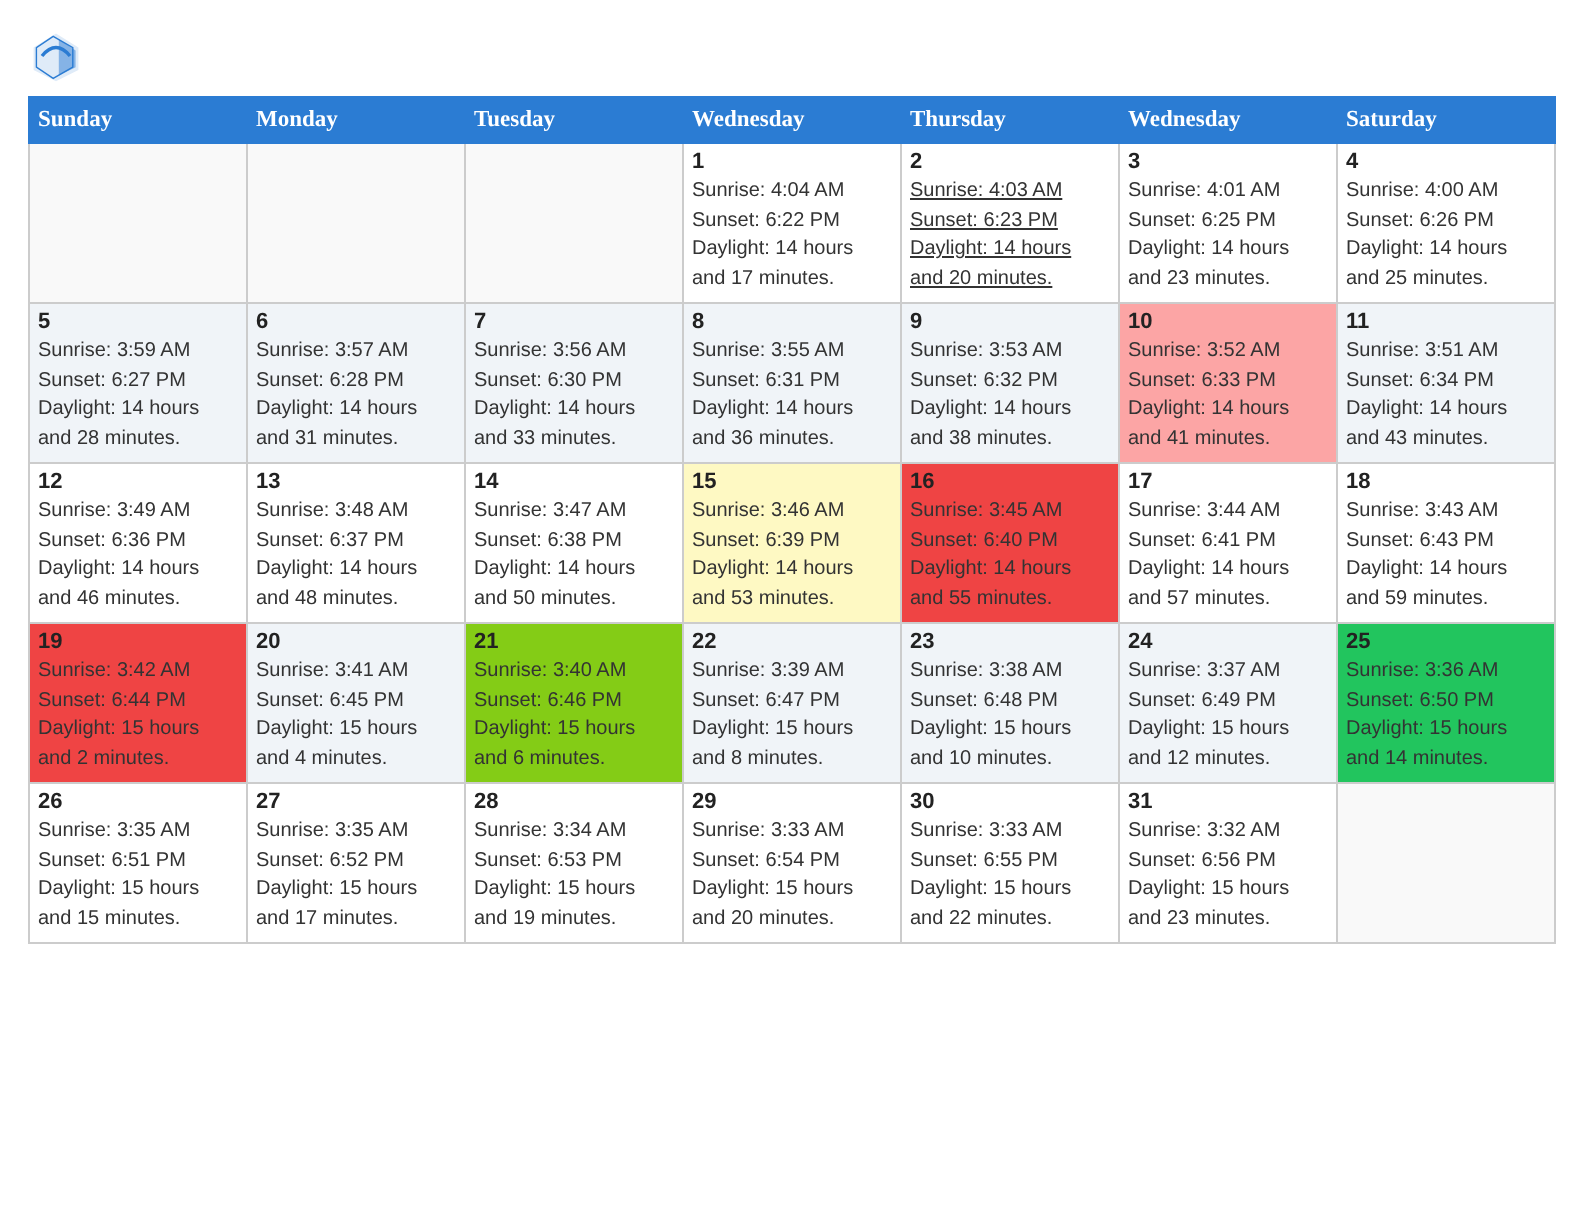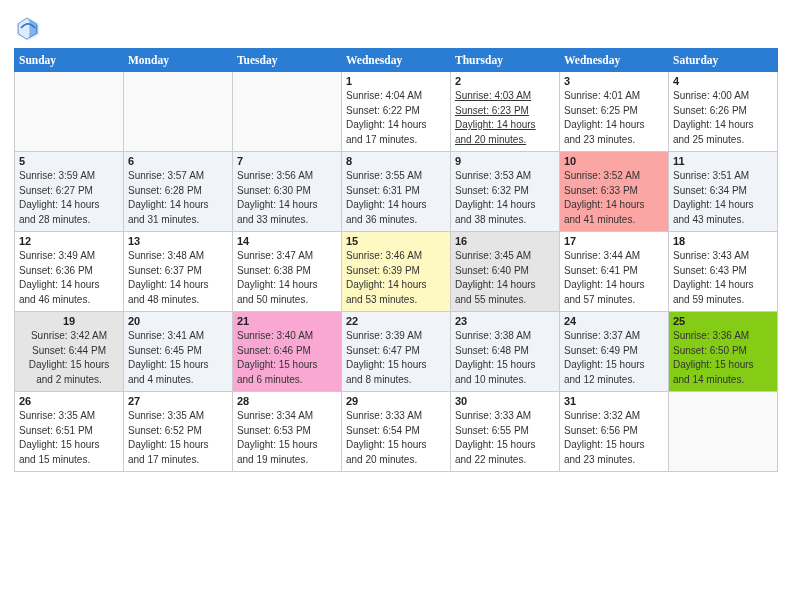--- a/index.html
+++ b/index.html
@@ -241,21 +241,21 @@
 Daylight: 14 hours
 and 50 minutes.</div>
           </td>
           <td style="background: #fef9c3;">
             <span class="day-num">15</span>
             <div class="day-info" style="white-space: pre-line;">Sunrise: 3:46 AM
 Sunset: 6:39 PM
 Daylight: 14 hours
 and 53 minutes.</div>
           </td>
-          <td style="background: #e5e5e5; margin-top: 16px;">
+          <td style="background: #ef4444; margin-top: 16px;">
             <span class="day-num">16</span>
             <div class="day-info" style="white-space: pre-line;">Sunrise: 3:45 AM
 Sunset: 6:40 PM
 Daylight: 14 hours
 and 55 minutes.</div>
           </td>
           <td style="background: rgb(255, 255, 255);">
             <span class="day-num">17</span>
             <div class="day-info" style="white-space: pre-line;">Sunrise: 3:44 AM
 Sunset: 6:41 PM
@@ -264,35 +264,35 @@
           </td>
           <td style="background: rgb(255, 255, 255);">
             <span class="day-num">18</span>
             <div class="day-info" style="white-space: pre-line;">Sunrise: 3:43 AM
 Sunset: 6:43 PM
 Daylight: 14 hours
 and 59 minutes.</div>
           </td>
         </tr>
         <tr>
-          <td style="background: #e5e5e5; text-align: center;">
+          <td style="background: #ef4444;">
             <span class="day-num">19</span>
             <div class="day-info" style="white-space: pre-line;">Sunrise: 3:42 AM
 Sunset: 6:44 PM
 Daylight: 15 hours
 and 2 minutes.</div>
           </td>
           <td style="background: rgb(240, 244, 248);">
             <span class="day-num">20</span>
             <div class="day-info" style="white-space: pre-line;">Sunrise: 3:41 AM
 Sunset: 6:45 PM
 Daylight: 15 hours
 and 4 minutes.</div>
           </td>
-          <td style="background: #f9a8d4; margin-top: 36px;">
+          <td style="background: #84cc16; margin-top: 36px;">
             <span class="day-num">21</span>
             <div class="day-info" style="white-space: pre-line;">Sunrise: 3:40 AM
 Sunset: 6:46 PM
 Daylight: 15 hours
 and 6 minutes.</div>
           </td>
           <td style="background: rgb(240, 244, 248);">
             <span class="day-num">22</span>
             <div class="day-info" style="white-space: pre-line;">Sunrise: 3:39 AM
 Sunset: 6:47 PM
@@ -306,21 +306,21 @@
 Daylight: 15 hours
 and 10 minutes.</div>
           </td>
           <td style="background: rgb(240, 244, 248);">
             <span class="day-num">24</span>
             <div class="day-info" style="white-space: pre-line;">Sunrise: 3:37 AM
 Sunset: 6:49 PM
 Daylight: 15 hours
 and 12 minutes.</div>
           </td>
-          <td style="background: #84cc16;">
+          <td style="background: #22c55e;">
             <span class="day-num">25</span>
             <div class="day-info" style="white-space: pre-line;">Sunrise: 3:36 AM
 Sunset: 6:50 PM
 Daylight: 15 hours
 and 14 minutes.</div>
           </td>
         </tr>
         <tr>
           <td style="background: rgb(255, 255, 255);">
             <span class="day-num">26</span>

